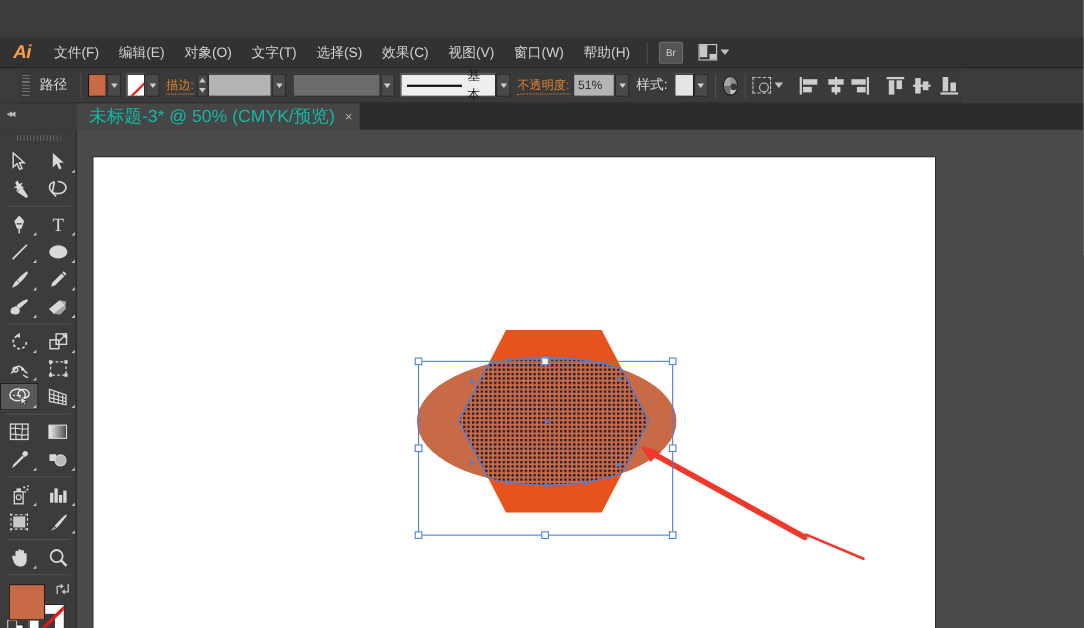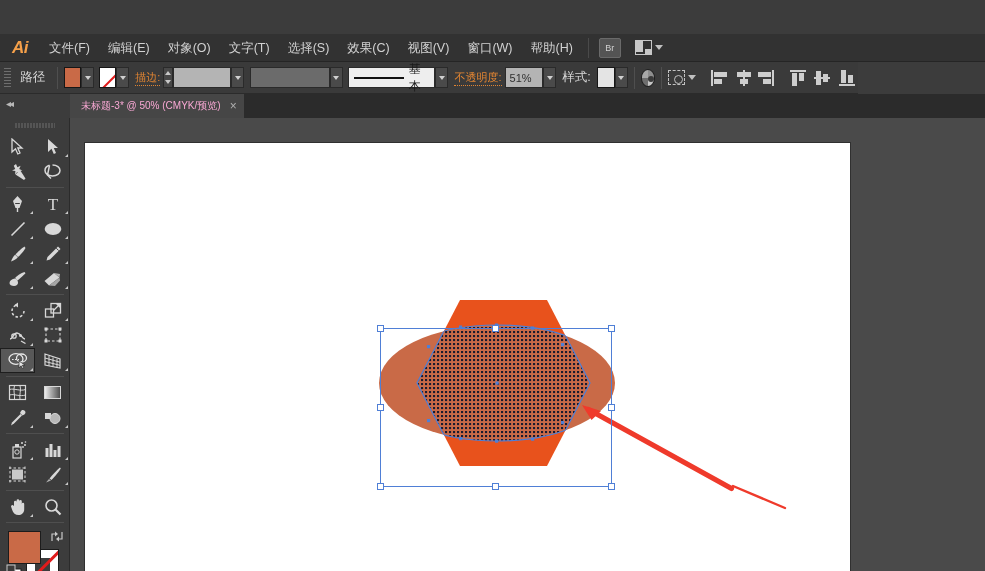--- a/index.html
+++ b/index.html
@@ -42,21 +42,21 @@
   .arrange-ico:before {
     content:""; position:absolute; left:0; top:0; width:7px; height:11px; background:#c8c8c8;
   }
   .arrange-ico:after {
     content:""; position:absolute; right:0; bottom:0; width:6px; height:5px; background:#c8c8c8;
   }
   .cdown { width:0;height:0;border-left:4px solid transparent;border-right:4px solid transparent;border-top:5px solid #c0c0c0; }
 
   
   .controlbar {
-    position: absolute; left: 0; top: 28px; width: 858px; height: 32px;
+    position: absolute; left: 16px; top: 28px; width: 858px; height: 32px;
     background: #3a3a3a; display: flex; align-items: center;
     border-bottom: 1px solid #2b2b2b; padding-left: 4px;
   }
   .grip { width: 9px; height: 20px; margin-right: 3px;
     background: repeating-linear-gradient(to bottom,#6e6e6e 0 1px,transparent 1px 3px);
   }
   .cb-label { color: #d8d8d8; font-size: 12.5px; margin: 0 6px; white-space: nowrap; }
   .cb-label-link {
     color: #e08432; font-size: 11px; margin: 0 3px 0 6px;
     border-bottom: 1px dotted #e08432; cursor: pointer; white-space: nowrap;
@@ -128,21 +128,21 @@
   .tb-left { width: 70px; height: 24px; background: #3c3c3c; position: relative; }
   .collapse-ico {
     position: absolute; left: 6px; top: 4px; color: #b8b8b8;
     font-size: 10px; letter-spacing: -2px; cursor: pointer;
   }
   .doc-tab {
     height: 24px; background: #464646; display: flex; align-items: center;
     padding: 0 7px 0 11px; gap: 9px; border-right: 1px solid #2b2b2b;
     cursor: pointer;
   }
-  .doc-tab-title { color: #f9a8d4; font-size: 10px; white-space: nowrap; }
+  .doc-tab-title { color: #14b8a6; font-size: 16px; white-space: nowrap; }
   .doc-tab-close { color: #b0b0b0; font-size: 12px; cursor: pointer; line-height: 1; }
 
   
   .toolbar {
     position: absolute; left: 0; top: 84px; width: 70px; height: 487px;
     background: #3c3c3c; border-right: 1px solid #2b2b2b;
   }
   .tb-grip {
     height: 10px; margin: 2px auto 4px; width: 40px;
     background: repeating-linear-gradient(to right,#6e6e6e 0 1px,transparent 1px 3px);

